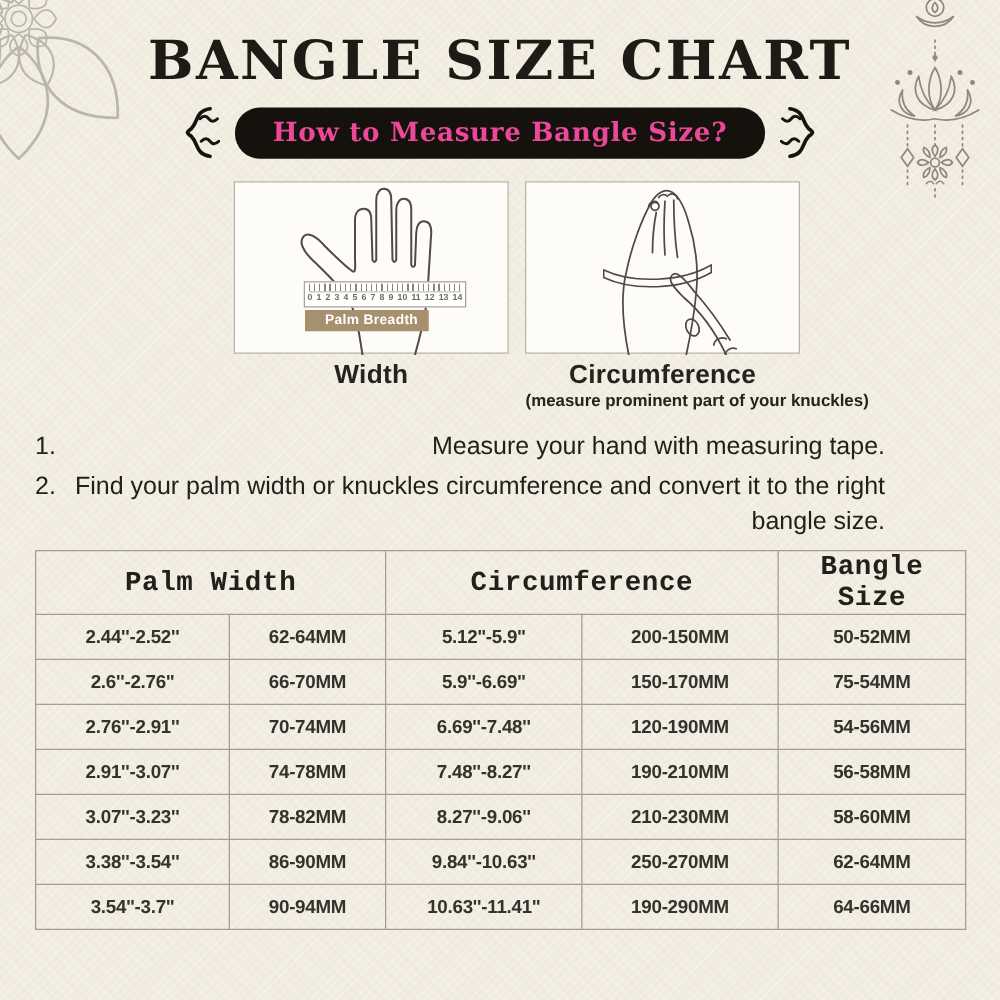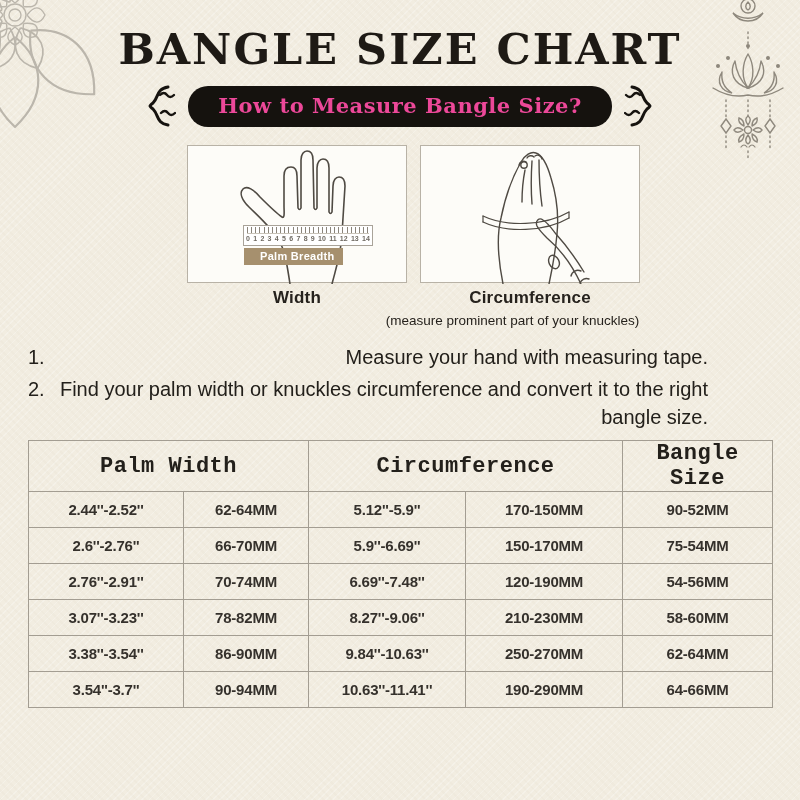--- a/index.html
+++ b/index.html
@@ -58,27 +58,27 @@
     border-bottom:1px solid #c8c3b8;
   }
   .ruler-nums {
     display:flex; justify-content:space-between; padding:0 2px;
     font-size:7px; line-height:10px; color:#6e6961; font-weight:bold;
   }
 
   
   .caption {
     position:absolute; top:288px; width:220px; text-align:center;
-    font-size:17px; font-weight:bold; color:#26221d; letter-spacing:0.2px;
+    font-size:21px; font-weight:bold; color:#26221d; letter-spacing:0.2px;
   }
   .cap-left { left:187px; }
   .cap-right { left:420px; }
   .subcaption {
-    position:absolute; top:313px; left:330px; width:365px; text-align:center;
-    font-size:13.5px; font-weight:normal; color:#26221d;
+    position:absolute; top:313px; left:330px; width:365px; text-align:right;
+    font-size:13.5px; font-weight:bold; color:#26221d;
   }
 
   
   .instructions { position:absolute; left:28px; top:343px; width:720px;
     font-size:20px; color:#23201b; }
   .instr-row { display:flex; margin-bottom:4px; line-height:1.4; }
   .instr-num { width:25px; flex:0 0 25px; }
   .instr-text { width:655px;text-align:right; }
 
   
@@ -316,38 +316,45 @@
         <th colspan="2">Palm Width</th>
         <th colspan="2">Circumference</th>
         <th>Bangle Size</th>
       </tr>
     </thead>
     <tbody>
         <tr>
           <td>2.44''-2.52''</td>
           <td>62-64MM</td>
           <td>5.12''-5.9''</td>
-          <td>170-150MM</td>
-          <td>90-52MM</td>
+          <td>200-150MM</td>
+          <td>50-52MM</td>
         </tr>
         <tr>
           <td>2.6''-2.76''</td>
           <td>66-70MM</td>
           <td>5.9''-6.69''</td>
           <td>150-170MM</td>
           <td>75-54MM</td>
         </tr>
         <tr>
           <td>2.76''-2.91''</td>
           <td>70-74MM</td>
           <td>6.69''-7.48''</td>
           <td>120-190MM</td>
           <td>54-56MM</td>
         </tr>
         <tr>
+          <td>2.91''-3.07''</td>
+          <td>74-78MM</td>
+          <td>7.48''-8.27''</td>
+          <td>190-210MM</td>
+          <td>56-58MM</td>
+        </tr>
+        <tr>
           <td>3.07''-3.23''</td>
           <td>78-82MM</td>
           <td>8.27''-9.06''</td>
           <td>210-230MM</td>
           <td>58-60MM</td>
         </tr>
         <tr>
           <td>3.38''-3.54''</td>
           <td>86-90MM</td>
           <td>9.84''-10.63''</td>

